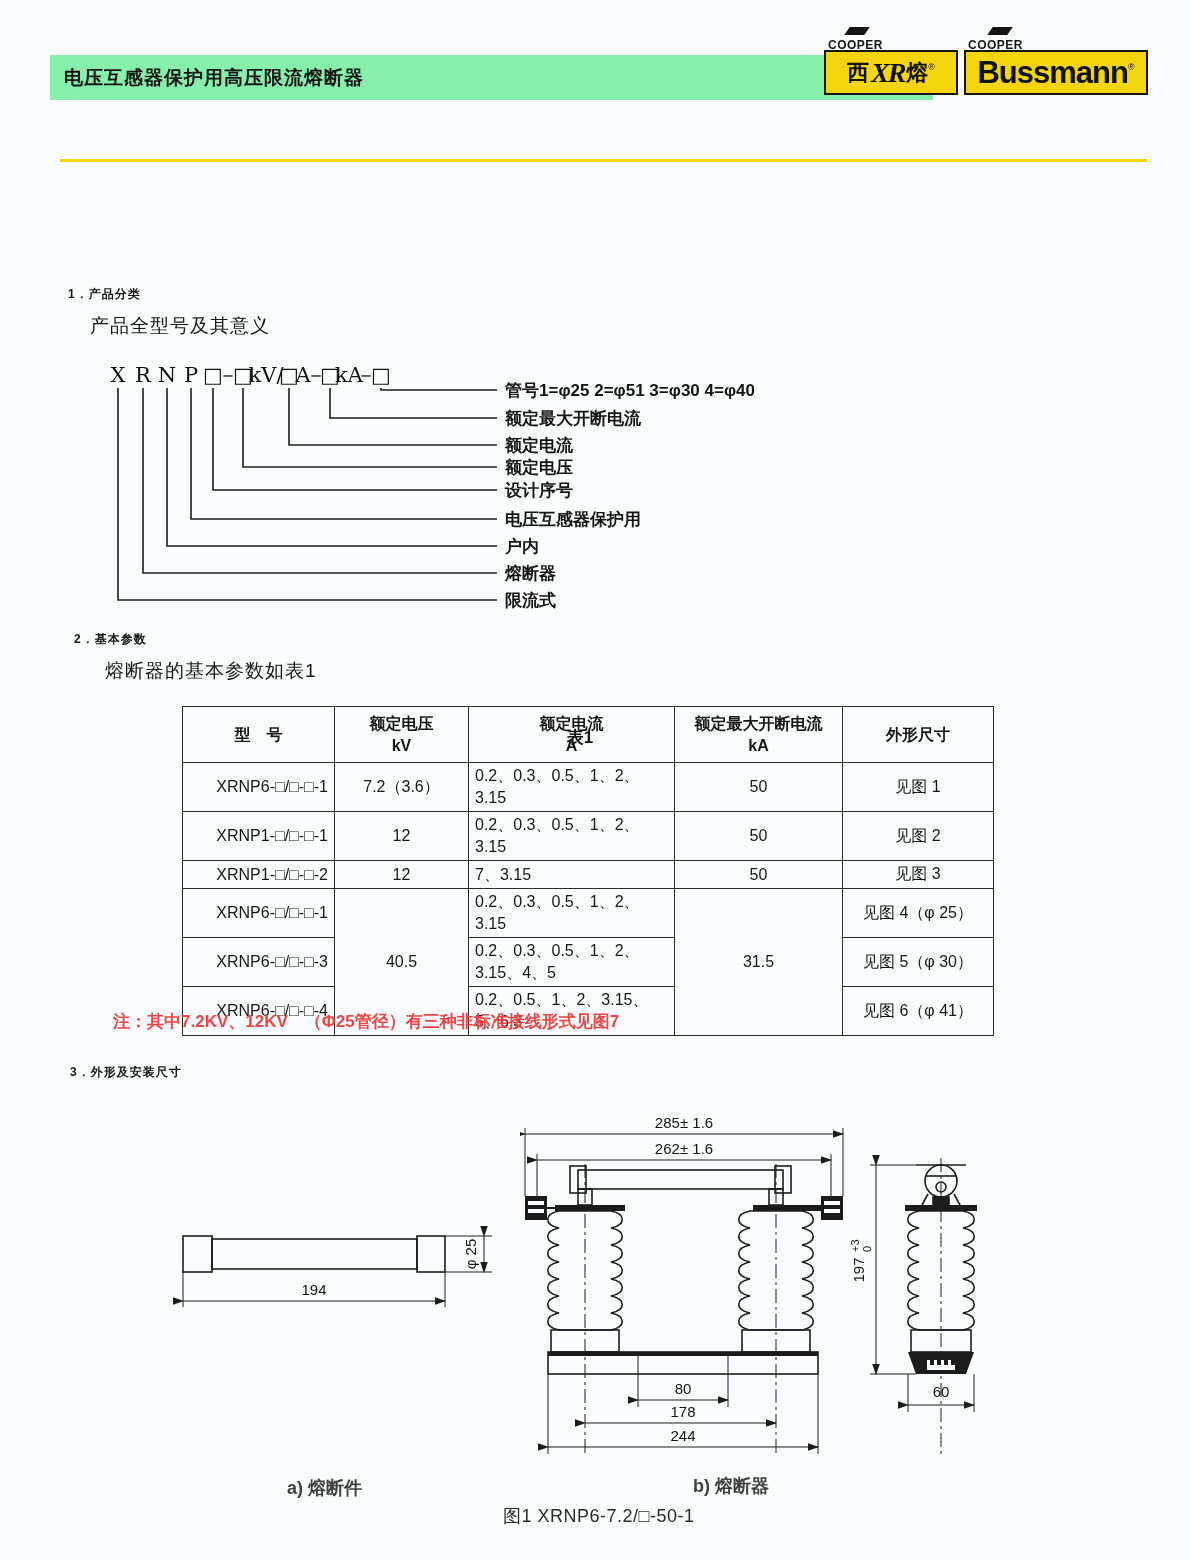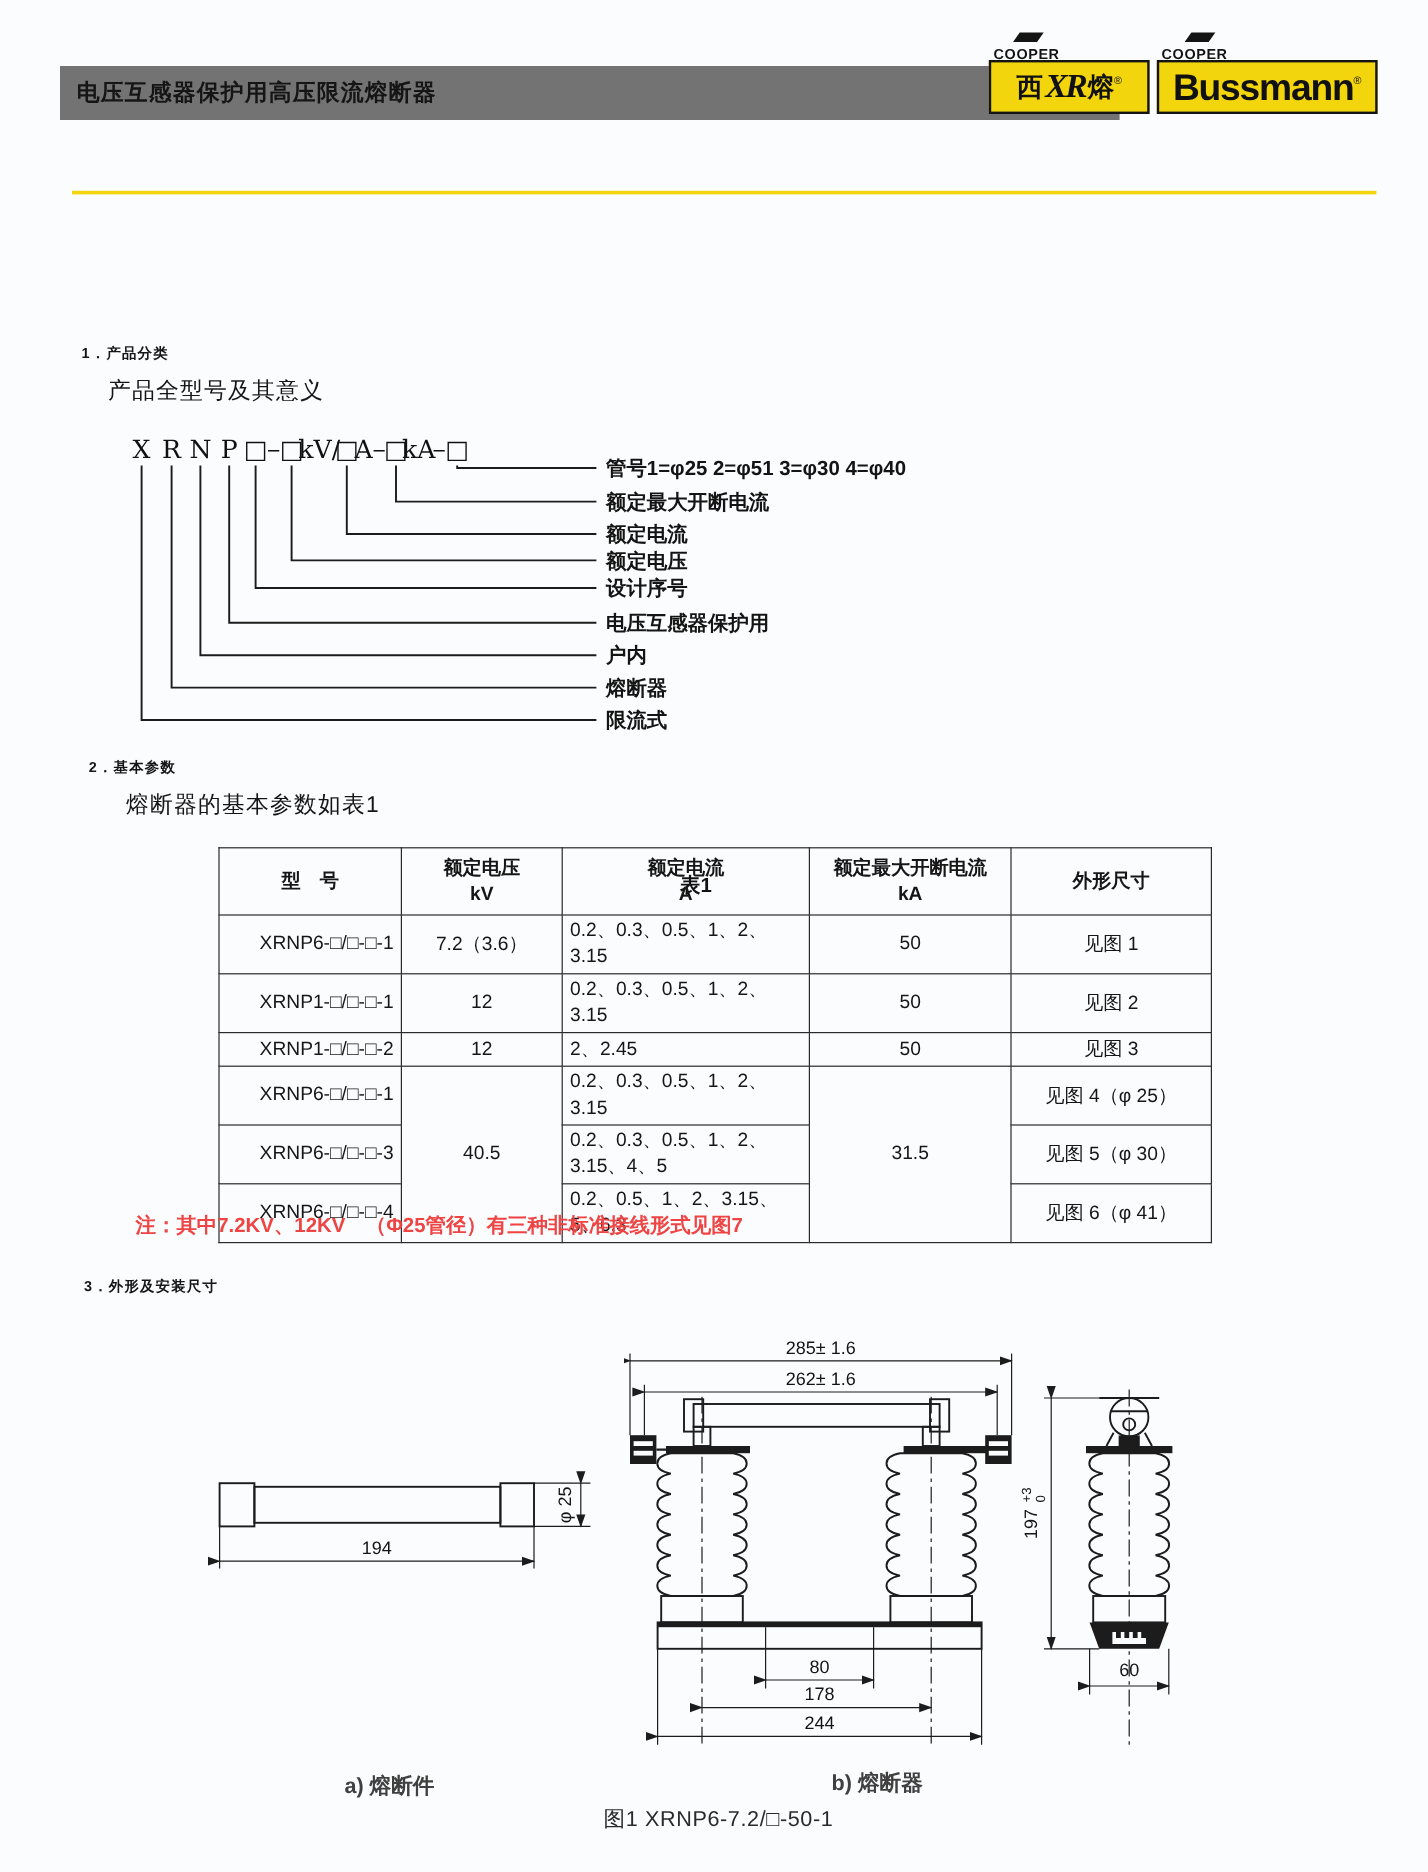--- a/index.html
+++ b/index.html
@@ -1,19 +1,19 @@
 <!DOCTYPE html>
 <html><head>
 <meta charset="utf-8">
 <style>
   html,body{margin:0;padding:0;background:#e8e8e8;}
   .page{position:relative;width:1190px;height:1560px;background:#fbfcfd;margin:0 auto;
         font-family:"Liberation Sans","DejaVu Sans",sans-serif;color:#111;overflow:hidden;}
   
-  .band{position:absolute;left:50px;top:55px;width:883px;height:45px;background:#737373;text-align:center;}
+  .band{position:absolute;left:50px;top:55px;width:883px;height:45px;background:#86efac;text-align:center;}
   .band-title{position:absolute;left:14px;top:0;line-height:45px;font-size:19px;font-weight:bold;color:#151515;letter-spacing:1px;}
   .logo-box{position:absolute;top:50px;height:45px;background:#f2d50c;border:2px solid #141414;box-sizing:border-box;
             display:flex;align-items:center;justify-content:center;}
   .logo-xr{left:824px;width:134px;}
   .logo-buss{left:964px;width:184px;}
   .cooper{position:absolute;top:38px;font-size:12px;font-weight:bold;color:#141414;letter-spacing:.5px;font-family:"Liberation Sans",sans-serif;}
   .cooper-flag{position:absolute;top:27px;width:20px;height:8px;background:#141414;transform:skewX(-35deg);}
   .xr-cn{font-size:22px;font-weight:bold;}
   .xr-lat{font-size:28px;font-weight:bold;font-style:italic;font-family:"Liberation Serif",serif;letter-spacing:-2px;margin:0 2px;}
   .reg{font-size:9px;vertical-align:top;position:relative;top:-6px;}
@@ -32,21 +32,21 @@
   .dim-t{font-size:15px;fill:#141414;}
   
   .tbl-title{position:absolute;left:540px;top:678px;width:80px;text-align:center;font-size:17px;font-weight:bold;margin-top:48px;}
   table.params{position:absolute;left:182px;top:706px;border-collapse:collapse;table-layout:fixed;border-radius:17px;}
   table.params td,table.params th{border:1.6px solid #2a2a2a;font-size:16px;color:#161616;padding:2px 6px;box-sizing:border-box;}
   table.params th{font-weight:bold;line-height:22px;}
   .c-model{width:152px;text-align:right;padding-left:9px;}
   .c-kv{width:134px;text-align:center;}
   .c-a{width:206px;text-align:left;padding-left:11px;line-height:22px;}
   .c-ka{width:168px;text-align:center;}
-  .c-fig{width:167px;text-align:center;}
+  .c-fig{width:151px;text-align:center;}
   .note{position:absolute;left:113px;top:1010px;font-size:17px;font-weight:bold;color:#ef4444;}
   
   .draw{position:absolute;}
   .cap{position:absolute;font-size:18px;font-weight:600;color:#404040;}
   .figcap{position:absolute;left:503px;top:1504px;font-size:18px;color:#2a2a2a;letter-spacing:.5px;}
   .ln{stroke:#1c1c1c;fill:none;}
 </style>
 </head>
 <body>
 
@@ -155,21 +155,21 @@
     <tr style="height:42px;">
       <td class="c-model">XRNP1-□/□-□-1</td>
       <td class="c-kv">12</td>
       <td class="c-a">0.2、0.3、0.5、1、2、3.15</td>
       <td class="c-ka">50</td>
       <td class="c-fig">见图  2</td>
     </tr>
     <tr style="height:28px;margin-top:23px;">
       <td class="c-model">XRNP1-□/□-□-2</td>
       <td class="c-kv">12</td>
-      <td class="c-a">2、2.45</td>
+      <td class="c-a">7、3.15</td>
       <td class="c-ka">50</td>
       <td class="c-fig">见图  3</td>
     </tr>
     <tr style="height:44px;">
       <td class="c-model">XRNP6-□/□-□-1</td>
       <td class="c-kv" rowspan="3">40.5</td>
       <td class="c-a">0.2、0.3、0.5、1、2、3.15</td>
       <td class="c-ka" rowspan="3">31.5</td>
       <td class="c-fig">见图  4（φ 25）</td>
     </tr>

